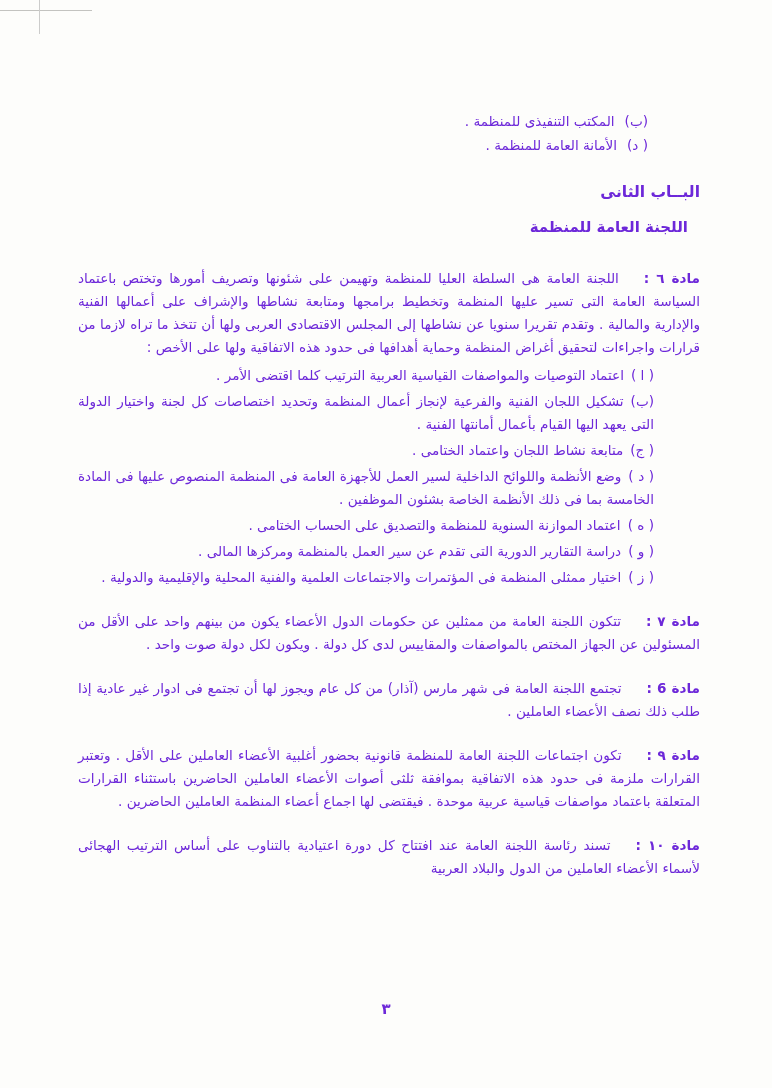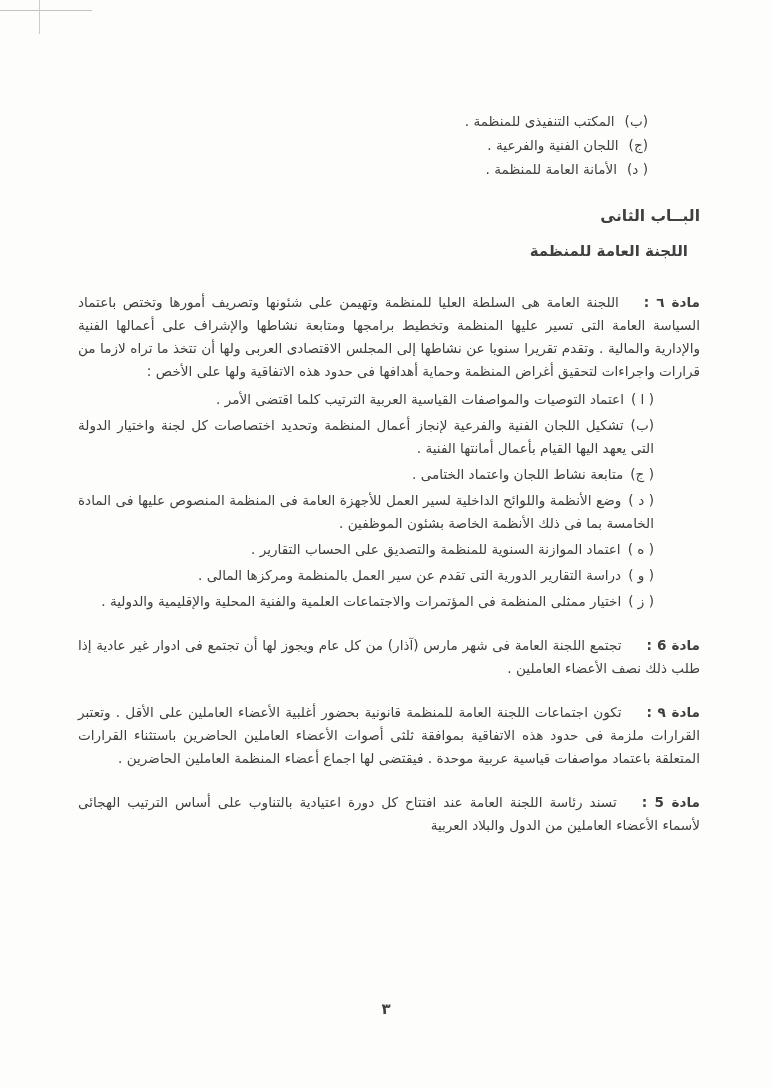--- a/index.html
+++ b/index.html
@@ -3,21 +3,21 @@
 <meta charset="utf-8">
 <style>
   * { box-sizing: border-box; }
   html, body { margin: 0; padding: 0; background: #9a9a9a; }
   .page {
     position: relative;
     width: 772px;
     height: 1088px;
     margin: 0 auto;
     background: #fdfdfb;
-    color: #404040;
+    color: #6d28d9;
     font-family: "DejaVu Sans", sans-serif;
     direction: rtl;
     overflow: hidden;
     padding-left: 16px;
   }
   
   .scan-mark-top {
     position: absolute; top: 10px; left: 0;
     width: 92px; height: 1px; background: #c3c3c0;
   }
@@ -68,23 +68,20 @@
   <div class="scan-mark-top"></div>
   <div class="scan-mark-left"></div>
 
   <div class="content">
 
     <ul class="intro-list">
       <li>
         <span class="marker">(ب)</span><span>المكتب التنفيذى للمنظمة .</span>
       </li>
       <li>
-        <span class="marker">(ج)</span><span>اللجان الفنية والفرعية .</span>
-      </li>
-      <li>
         <span class="marker">( د)</span><span>الأمانة العامة للمنظمة .</span>
       </li>
     </ul>
 
     <div class="section-heading">
       <h1 class="chapter-title">البــاب الثانى</h1>
       <h2 class="chapter-subtitle">اللجنة العامة للمنظمة</h2>
     </div>
 
     <div class="article">
@@ -98,47 +95,52 @@
         <p class="subitem">
           <span class="marker">(ب)</span><span>تشكيل اللجان الفنية والفرعية لإنجاز أعمال المنظمة وتحديد اختصاصات كل لجنة واختيار الدولة التى يعهد اليها القيام بأعمال أمانتها الفنية .</span>
         </p>
         <p class="subitem">
           <span class="marker">( ج)</span><span>متابعة نشاط اللجان واعتماد الختامى .</span>
         </p>
         <p class="subitem">
           <span class="marker">( د )</span><span>وضع الأنظمة واللوائح الداخلية لسير العمل للأجهزة العامة فى المنظمة المنصوص عليها فى المادة الخامسة بما فى ذلك الأنظمة الخاصة بشئون الموظفين .</span>
         </p>
         <p class="subitem">
-          <span class="marker">( ه )</span><span>اعتماد الموازنة السنوية للمنظمة والتصديق على الحساب التقارير .</span>
+          <span class="marker">( ه )</span><span>اعتماد الموازنة السنوية للمنظمة والتصديق على الحساب الختامى .</span>
         </p>
         <p class="subitem">
           <span class="marker">( و )</span><span>دراسة التقارير الدورية التى تقدم عن سير العمل بالمنظمة ومركزها المالى .</span>
         </p>
         <p class="subitem">
           <span class="marker">( ز )</span><span>اختيار ممثلى المنظمة فى المؤتمرات والاجتماعات العلمية والفنية المحلية والإقليمية والدولية .</span>
         </p>
       </div>
     </div>
 
+    <div class="article">
+      <p class="article-body">
+        <span class="article-label">مادة ٧ :</span><span>تتكون اللجنة العامة من ممثلين عن حكومات الدول الأعضاء يكون من بينهم واحد على الأقل من المسئولين عن الجهاز المختص بالمواصفات والمقاييس لدى كل دولة . ويكون لكل دولة صوت واحد .</span>
+      </p>
+    </div>
 
     <div class="article">
       <p class="article-body">
         <span class="article-label">مادة 6 :</span><span>تجتمع اللجنة العامة فى شهر مارس (آذار) من كل عام ويجوز لها أن تجتمع فى ادوار غير عادية إذا طلب ذلك نصف الأعضاء العاملين .</span>
       </p>
     </div>
 
     <div class="article">
       <p class="article-body">
         <span class="article-label">مادة ٩ :</span><span>تكون اجتماعات اللجنة العامة للمنظمة قانونية بحضور أغلبية الأعضاء العاملين على الأقل . وتعتبر القرارات ملزمة فى حدود هذه الاتفاقية بموافقة ثلثى أصوات الأعضاء العاملين الحاضرين باستثناء القرارات المتعلقة باعتماد مواصفات قياسية عربية موحدة . فيقتضى لها اجماع أعضاء المنظمة العاملين الحاضرين .</span>
       </p>
     </div>
 
     <div class="article">
       <p class="article-body">
-        <span class="article-label">مادة 5 :</span><span>تسند رئاسة اللجنة العامة عند افتتاح كل دورة اعتيادية بالتناوب على أساس الترتيب الهجائى لأسماء الأعضاء العاملين من الدول والبلاد العربية</span>
+        <span class="article-label">مادة ١٠ :</span><span>تسند رئاسة اللجنة العامة عند افتتاح كل دورة اعتيادية بالتناوب على أساس الترتيب الهجائى لأسماء الأعضاء العاملين من الدول والبلاد العربية</span>
       </p>
     </div>
 
   </div>
 
   <div class="page-number">٣</div>
 
 </div>
 
 </body></html>

